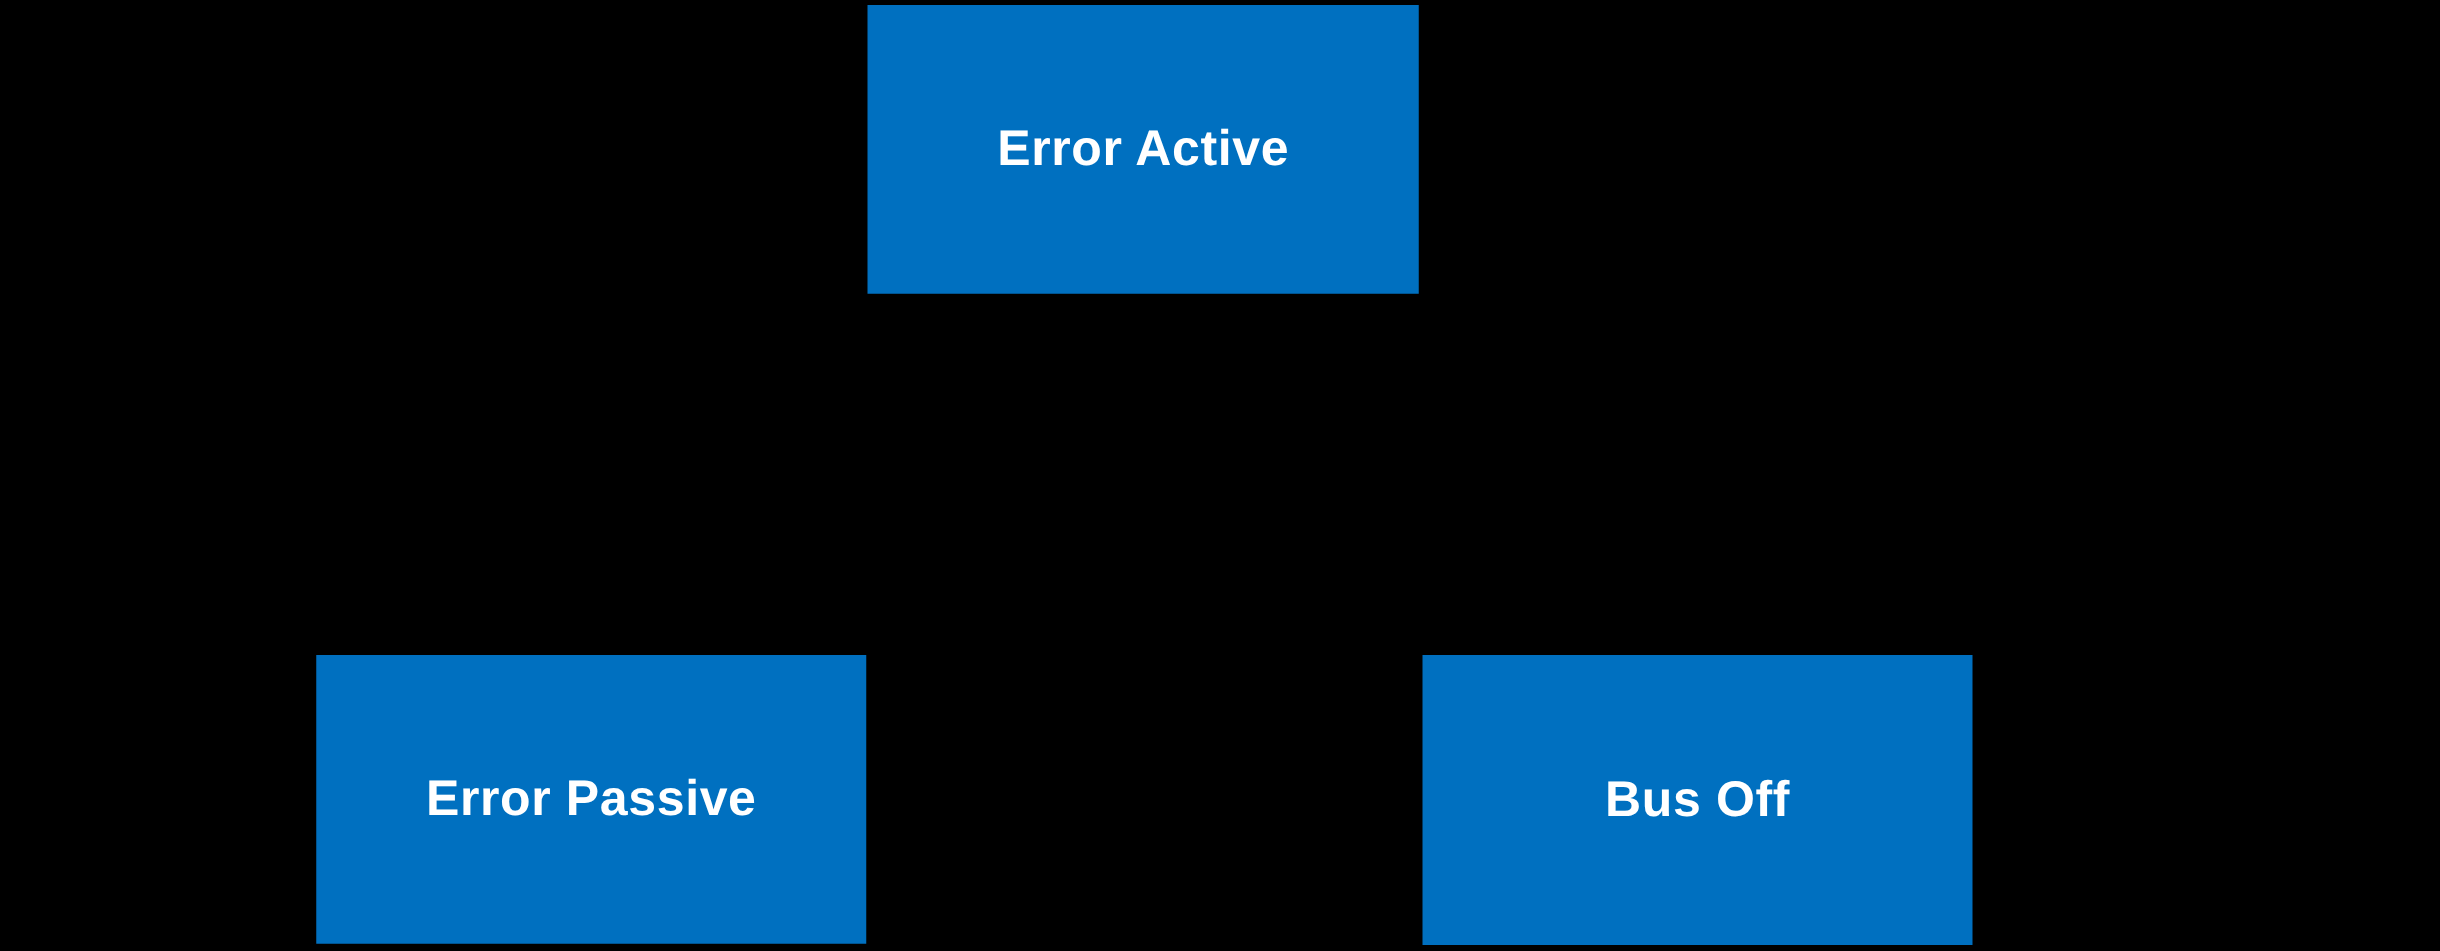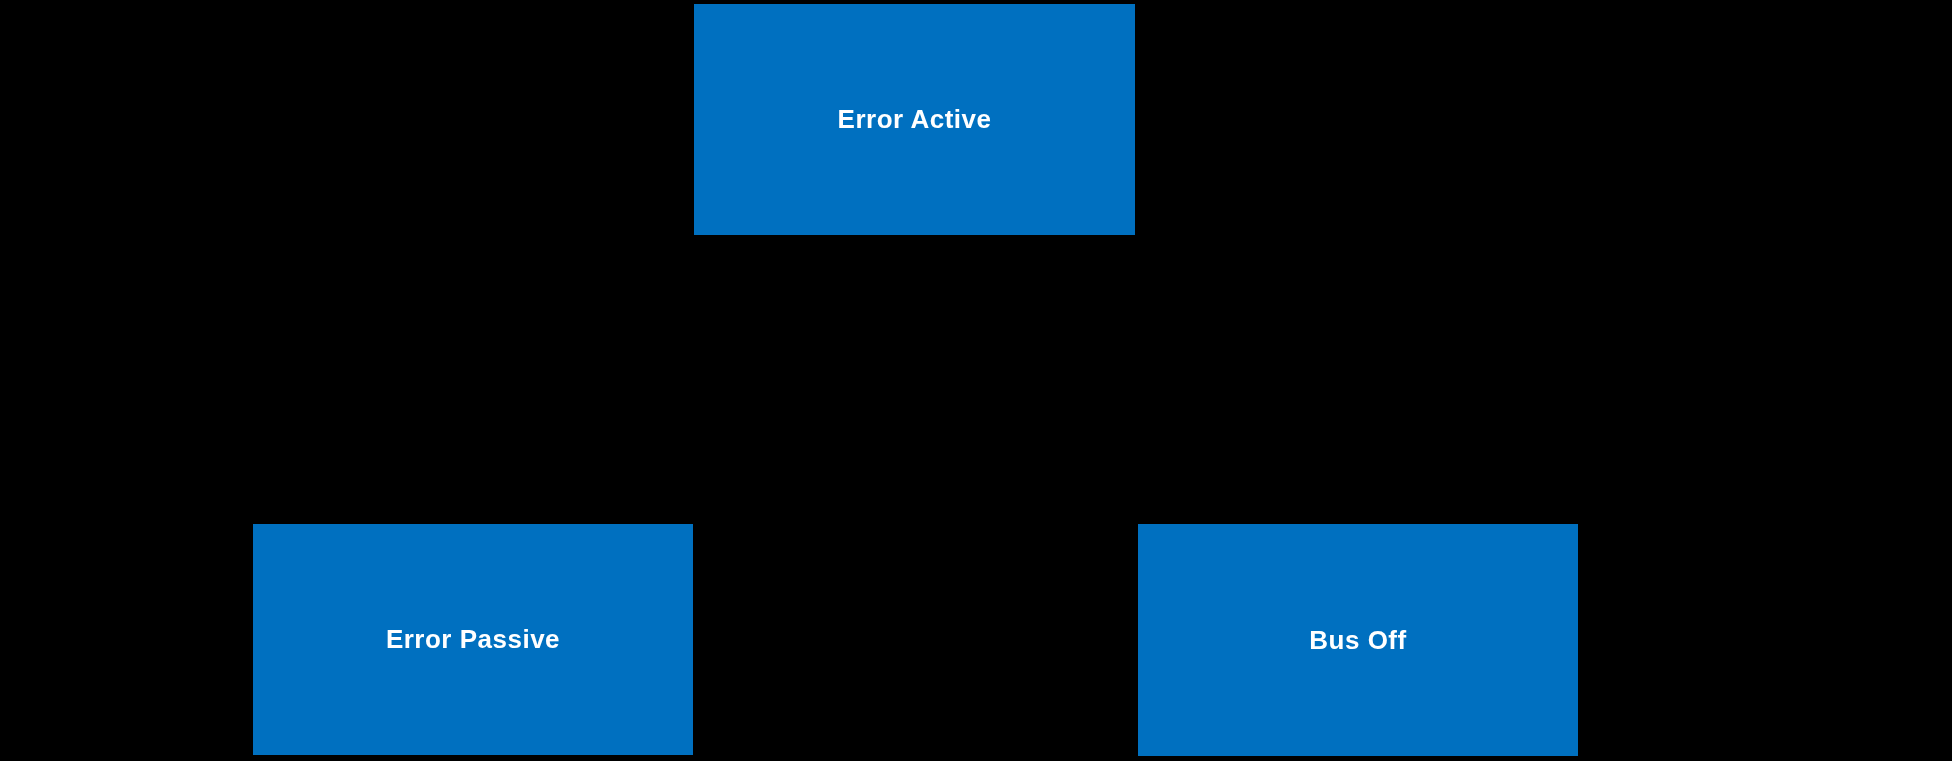--- a/index.html
+++ b/index.html
@@ -22,21 +22,21 @@
   .state-node {
     position: absolute;
     background: var(--node-fill, #0070C0);
     display: flex;
     align-items: center;
     justify-content: center;
     box-sizing: border-box;
   }
   .state-node-label {
     color: var(--node-text, #ffffff);
-    font-size: 26px;
+    font-size: 40px;
     font-weight: bold;
     letter-spacing: 0.5px;
     white-space: nowrap;
     text-align: left;
     user-select: none;
   }
 </style>
 </head>
 <body>
 

